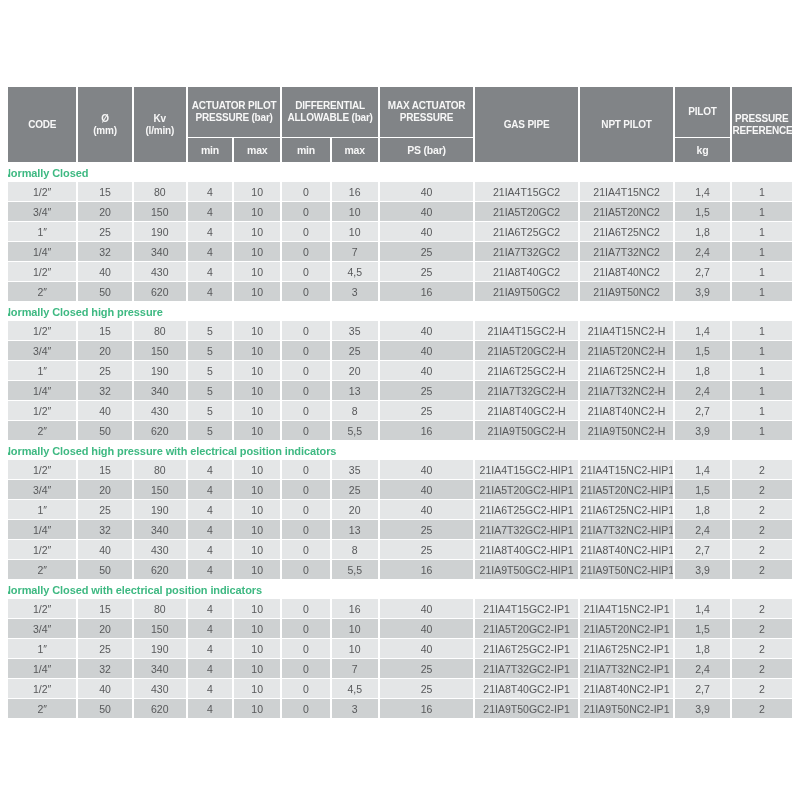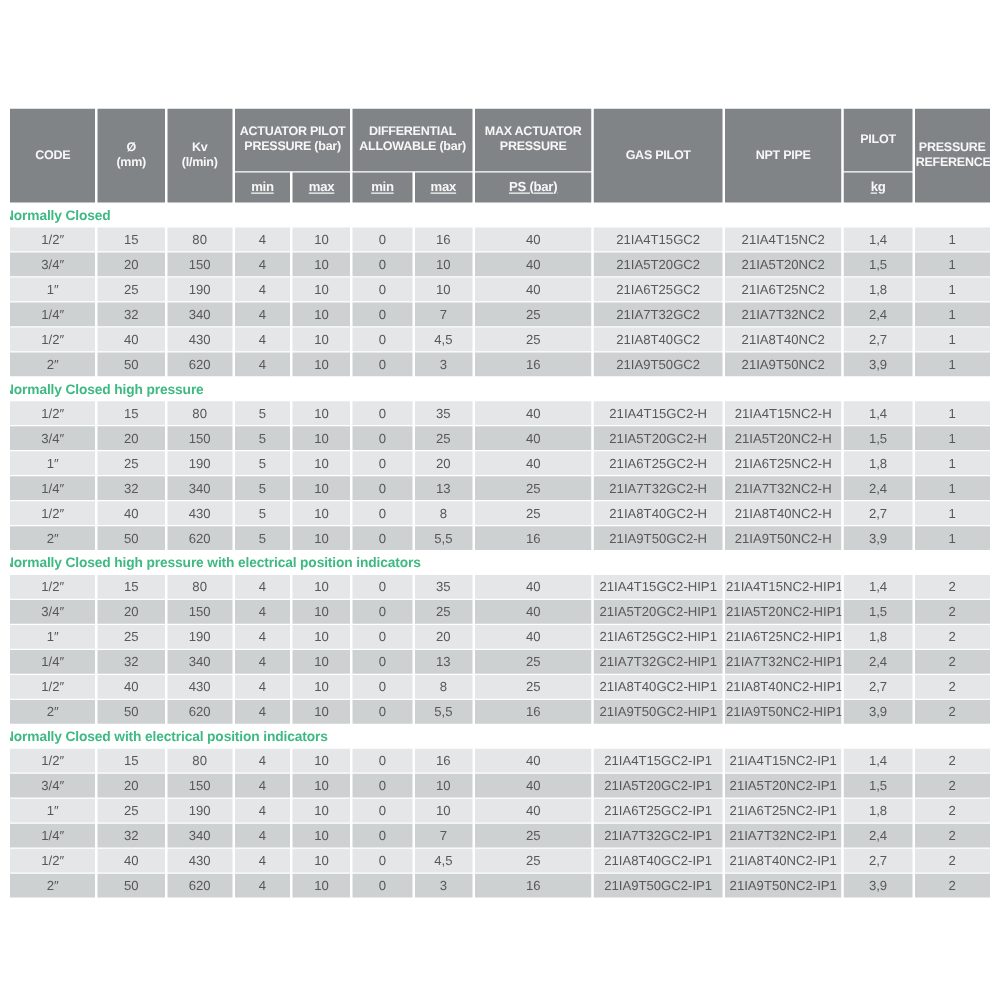--- a/index.html
+++ b/index.html
@@ -30,21 +30,21 @@
     color: var(--header-text, #f7f7f7);
     font-size: 10px;
     font-weight: bold;
     letter-spacing: -0.2px;
     line-height: 1.2;
     text-align: center;
     vertical-align: middle;
     padding: 2px 1px;
   }
   tr.h-main th { height: 46px; }
-  tr.h-sub th  { height: 20px; font-size: 10.5px; text-decoration: underline; }
+  tr.h-sub th  { height: 20px; font-size: 10.5px; }
   .blk { display: block; }
   td {
     font-size: 10.5px;
     color: var(--cell-text, #57585a);
     text-align: center;
     vertical-align: middle;
     height: 19px;
     padding: 0 1px;
     overflow: hidden;
     white-space: nowrap;
@@ -90,22 +90,22 @@
           <span class="blk">Ø</span>
           <span class="blk">(mm)</span>
         </th>
         <th rowspan="2">
           <span class="blk">Kv</span>
           <span class="blk">(l/min)</span>
         </th>
         <th colspan="2">ACTUATOR PILOT PRESSURE (bar)</th>
         <th colspan="2">DIFFERENTIAL ALLOWABLE (bar)</th>
         <th>MAX ACTUATOR PRESSURE</th>
-        <th rowspan="2">GAS PILOT</th>
-        <th rowspan="2">NPT PIPE</th>
+        <th rowspan="2">GAS PIPE</th>
+        <th rowspan="2">NPT PILOT</th>
         <th>PILOT</th>
         <th rowspan="2">PRESSURE REFERENCE</th>
       </tr>
       <tr class="h-sub">
         <th>min</th>
         <th>max</th>
         <th>min</th>
         <th>max</th>
         <th>PS (bar)</th>
         <th>kg</th>

